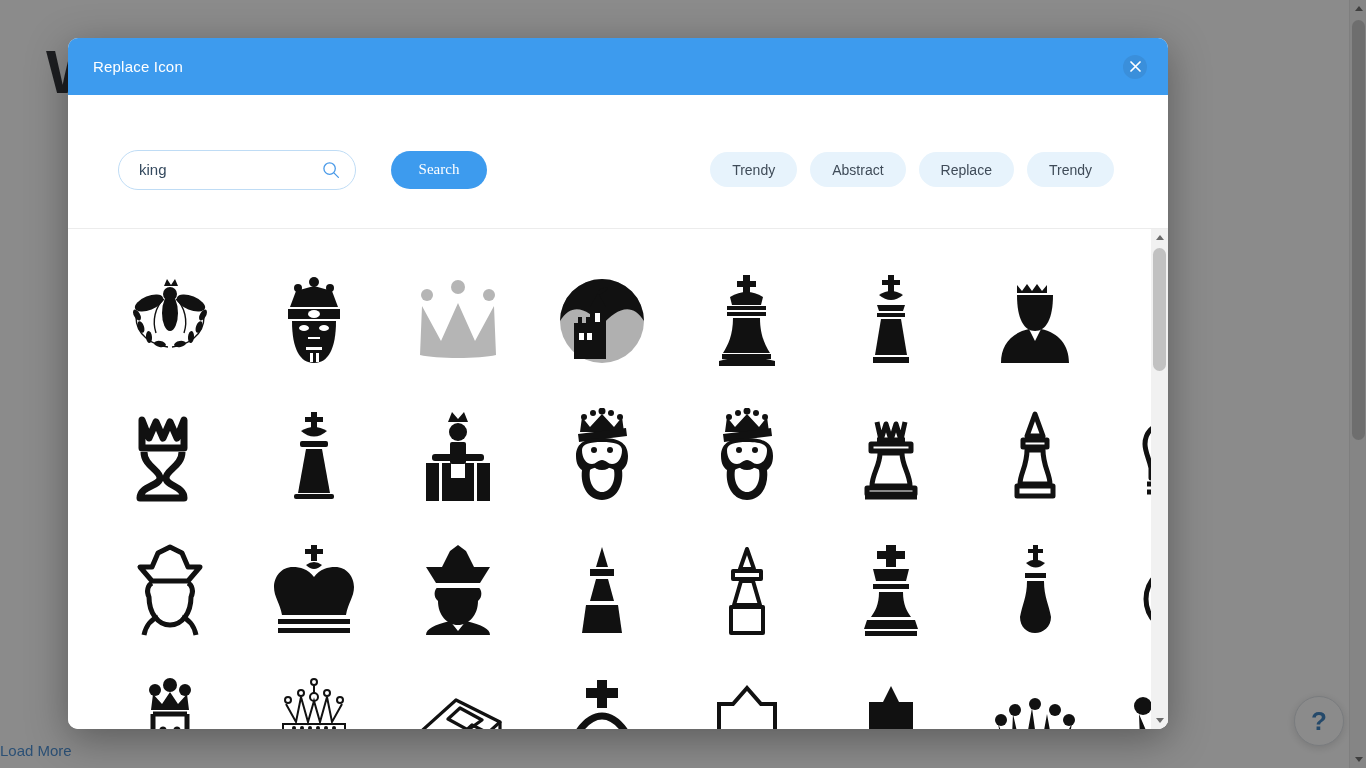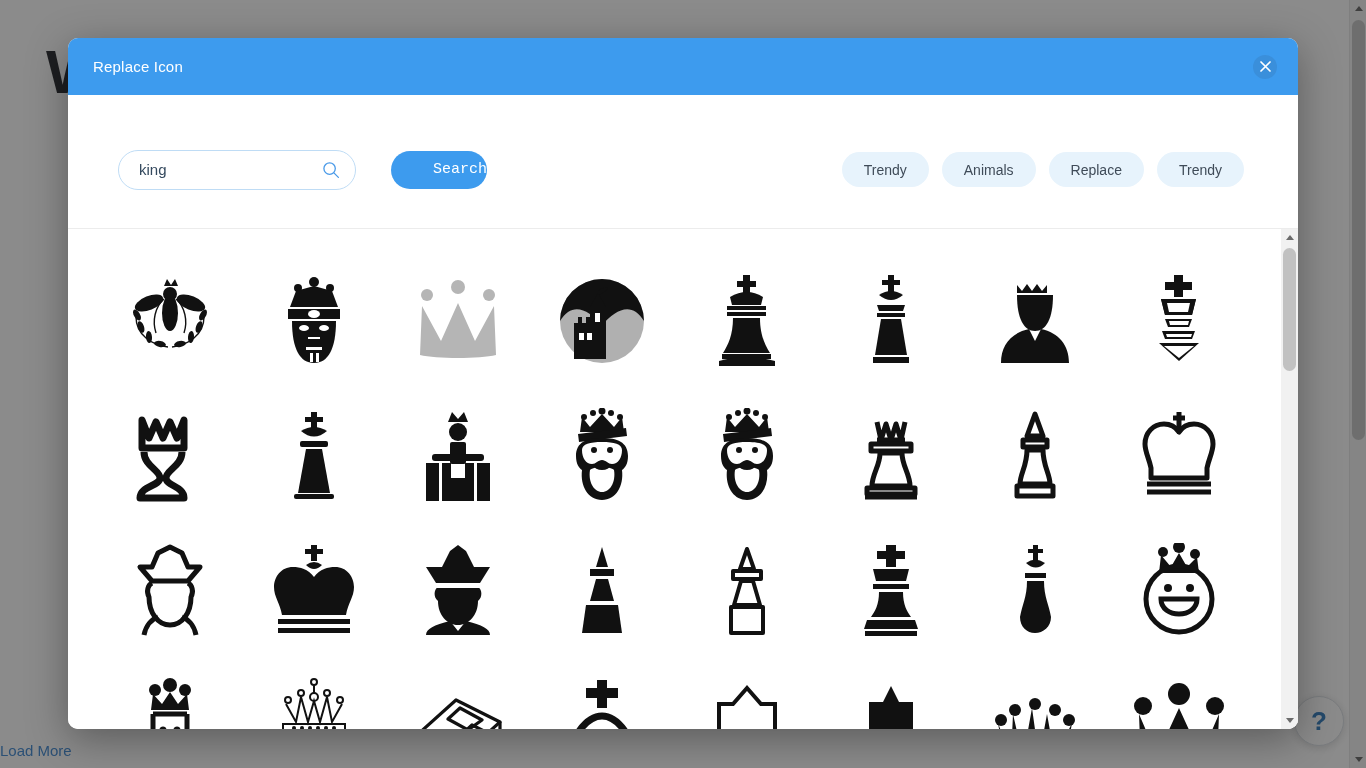--- a/index.html
+++ b/index.html
@@ -85,21 +85,21 @@
   
   #modal-overlay {
     position: absolute; inset: 0;
     background: rgba(40,40,40,.54);
   }
 
   
   #modal {
     position: absolute;
     left: 68px; top: 38px;
-    width: 1230px; height: 691px;
+    width: 1100px; height: 691px;
     background: #ffffff;
     border-radius: 10px;
     box-shadow: 0 10px 40px rgba(0,0,0,.35);
     overflow: hidden;
     display: flex; flex-direction: column;
   }
   .modal-header {
     height: 57px;
     background: #3d9bee;
     display: flex; align-items: center;
@@ -159,24 +159,23 @@
     width: 18px; height: 18px;
     cursor: pointer;
   }
   .search-btn {
     margin-left: 35px;
     width: 96px; height: 38px;
     border: none; border-radius: 20px;
     background: #3d9bee;
     color: #ffffff;
     font-size: 15px;
-    font-family: Liberation Mono, monospace;
+    font-family: Liberation Serif, serif;
     cursor: pointer;
     flex: 0 0 auto;
-    text-align: right;
   }
   .tag-list {
     margin-left: auto;
     display: flex;
     gap: 13px;
   }
   .tag-pill {
     height: 35px;
     padding: 0 22px;
     border: none;
@@ -287,21 +286,21 @@
         <svg width="18" height="18" viewBox="0 0 18 18" aria-hidden="true">
           <circle cx="7.6" cy="7.6" r="5.7" stroke="#4a9ae8" stroke-width="1.3" fill="none"></circle>
           <path d="M11.9 11.9 L16.4 16.4" stroke="#4a9ae8" stroke-width="1.3" stroke-linecap="round"></path>
         </svg>
       </span>
     </div>
     <button class="search-btn">Search</button>
 
     <div class="tag-list">
       <button class="tag-pill">Trendy</button>
-      <button class="tag-pill">Animals</button>
+      <button class="tag-pill">Abstract</button>
       <button class="tag-pill">Replace</button>
       <button class="tag-pill">Trendy</button>
     </div>
   </div>
 
   <div class="results-area">
     <div class="icon-grid" id="icon-grid">
         <div class="icon-cell">
           <svg width="96" height="96" viewBox="0 0 96 96" aria-hidden="true">
     <g fill="#111111">

